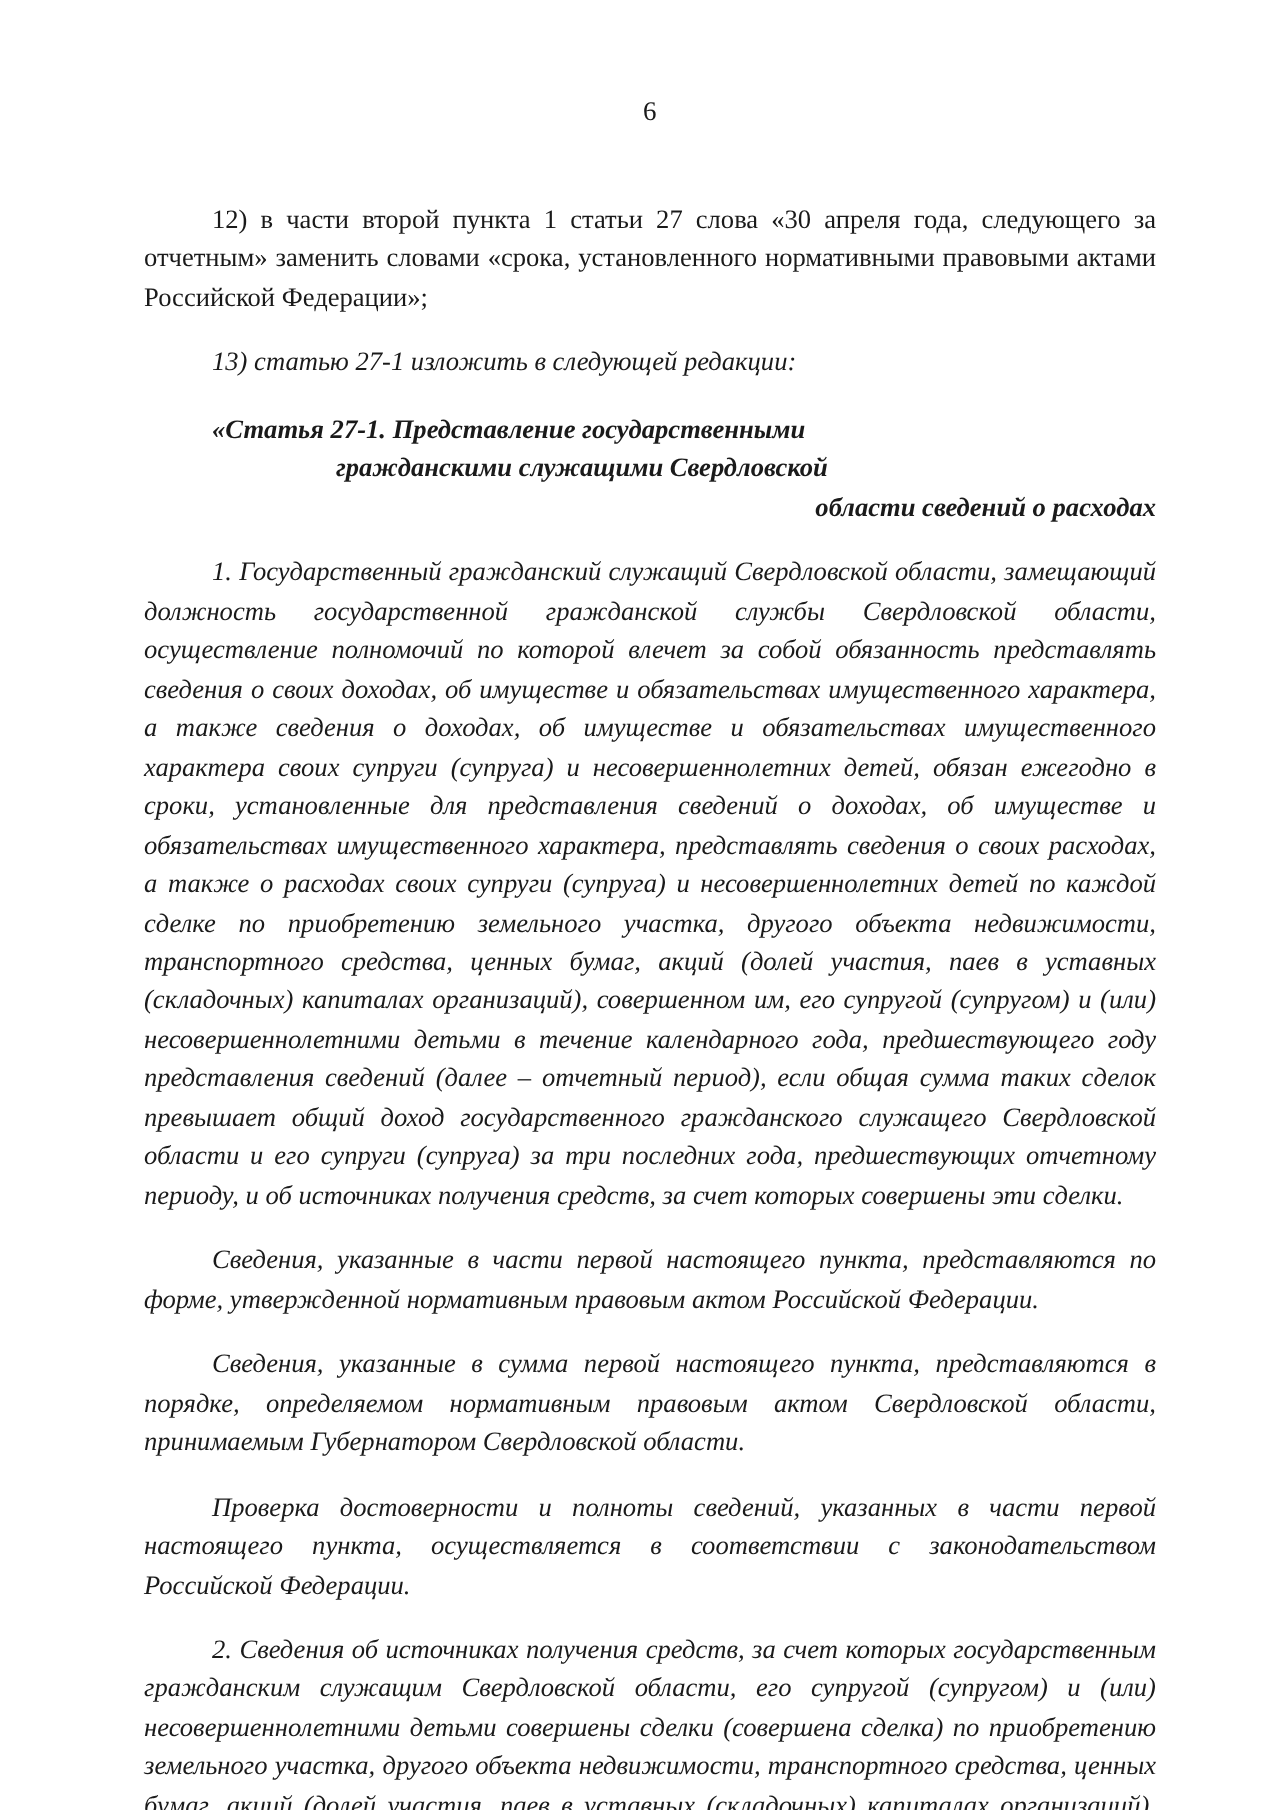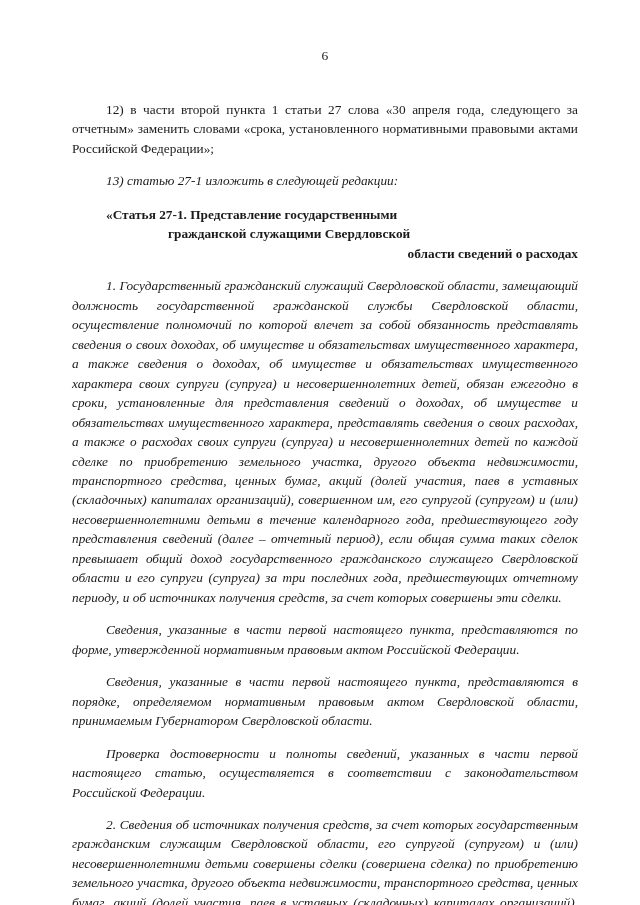--- a/index.html
+++ b/index.html
@@ -44,48 +44,49 @@
   }
   .article-heading {
     margin: 14px 0 0 0;
     text-indent: 34px;
     font-weight: bold;
     text-align: left;
   }
   .article-heading .hline {
     display: block;
     text-indent: 0;
+    font-style: italic;
   }
   .article-heading .hline.l1 { text-indent: 34px; }
   .article-heading .hline.l2 { padding-left: 96px; }
   .article-heading .hline.l3 { padding-left: 96px; text-align: right; }
 </style>
 </head>
 <body>
 
 <div class="page">
 
   <div class="page-number">6</div>
 
   <div class="doc-body">
 
     <p class="para">12) в части второй пункта 1 статьи 27 слова «30 апреля года, следующего за отчетным» заменить словами «срока, установленного нормативными правовыми актами Российской Федерации»;</p>
 
     <p class="para spacer-before">13) статью 27-1 изложить в следующей редакции:</p>
 
     <div class="article-heading">
       <span class="hline l1"><span>«Статья 27-1.</span> <span>Представление государственными</span></span>
-      <span class="hline l2">гражданской служащими Свердловской</span>
+      <span class="hline l2">гражданскими служащими Свердловской</span>
       <span class="hline l3">области сведений о расходах</span>
     </div>
 
     <p class="para spacer-before">1. Государственный гражданский служащий Свердловской области, замещающий должность государственной гражданской службы Свердловской области, осуществление полномочий по которой влечет за собой обязанность представлять сведения о своих доходах, об имуществе и обязательствах имущественного характера, а также сведения о доходах, об имуществе и обязательствах имущественного характера своих супруги (супруга) и несовершеннолетних детей, обязан ежегодно в сроки, установленные для представления сведений о доходах, об имуществе и обязательствах имущественного характера, представлять сведения о своих расходах, а также о расходах своих супруги (супруга) и несовершеннолетних детей по каждой сделке по приобретению земельного участка, другого объекта недвижимости, транспортного средства, ценных бумаг, акций (долей участия, паев в уставных (складочных) капиталах организаций), совершенном им, его супругой (супругом) и (или) несовершеннолетними детьми в течение календарного года, предшествующего году представления сведений (далее – отчетный период), если общая сумма таких сделок превышает общий доход государственного гражданского служащего Свердловской области и его супруги (супруга) за три последних года, предшествующих отчетному периоду, и об источниках получения средств, за счет которых совершены эти сделки.</p>
 
     <p class="para spacer-before">Сведения, указанные в части первой настоящего пункта, представляются по форме, утвержденной нормативным правовым актом Российской Федерации.</p>
 
-    <p class="para spacer-before">Сведения, указанные в части первой настоящего пункта, представляются в порядке, определяемом нормативным правовым актом Свердловской области, принимаемым Губернатором Свердловской области.</p>
+    <p class="para spacer-before">Сведения, указанные в сумма первой настоящего пункта, представляются в порядке, определяемом нормативным правовым актом Свердловской области, принимаемым Губернатором Свердловской области.</p>
 
-    <p class="para spacer-before">Проверка достоверности и полноты сведений, указанных в части первой настоящего статью, осуществляется в соответствии с законодательством Российской Федерации.</p>
+    <p class="para spacer-before">Проверка достоверности и полноты сведений, указанных в части первой настоящего пункта, осуществляется в соответствии с законодательством Российской Федерации.</p>
 
     <p class="para spacer-before">2. Сведения об источниках получения средств, за счет которых государственным гражданским служащим Свердловской области, его супругой (супругом) и (или) несовершеннолетними детьми совершены сделки (совершена сделка) по приобретению земельного участка, другого объекта недвижимости, транспортного средства, ценных бумаг, акций (долей участия, паев в уставных (складочных) капиталах организаций), если общая сумма таких сделок пре-</p>
 
   </div>
 </div>
 
 </body></html>

